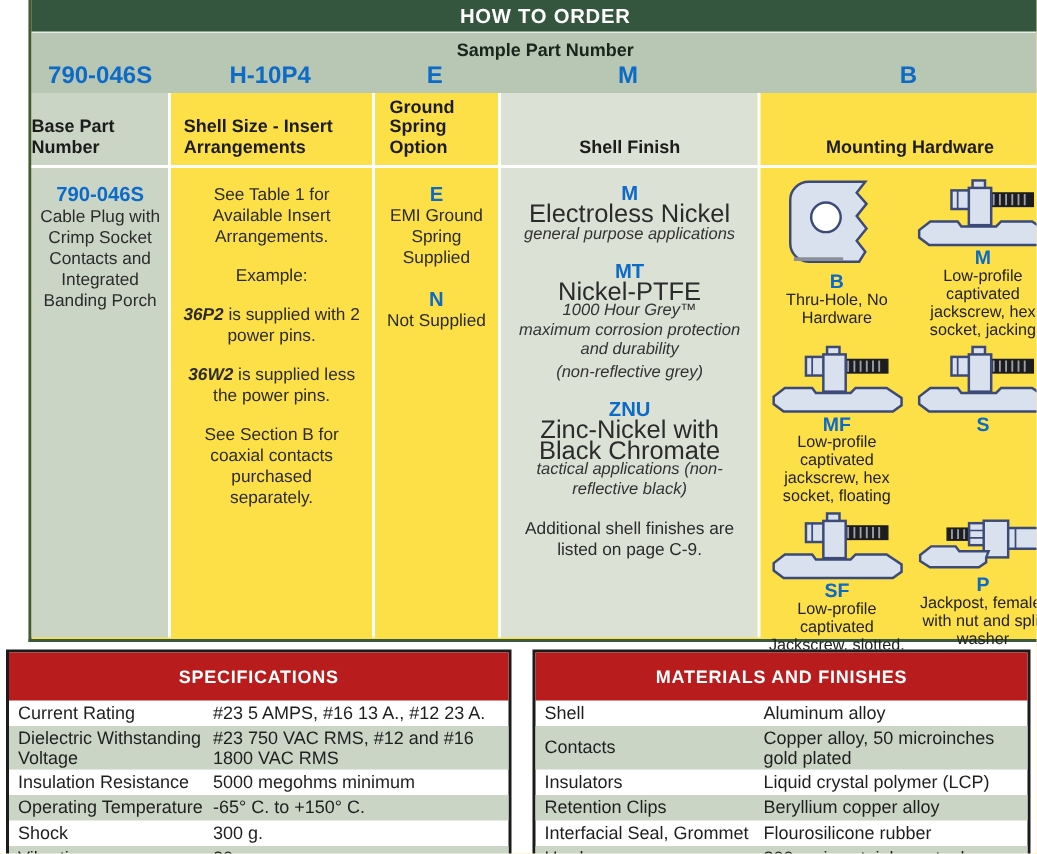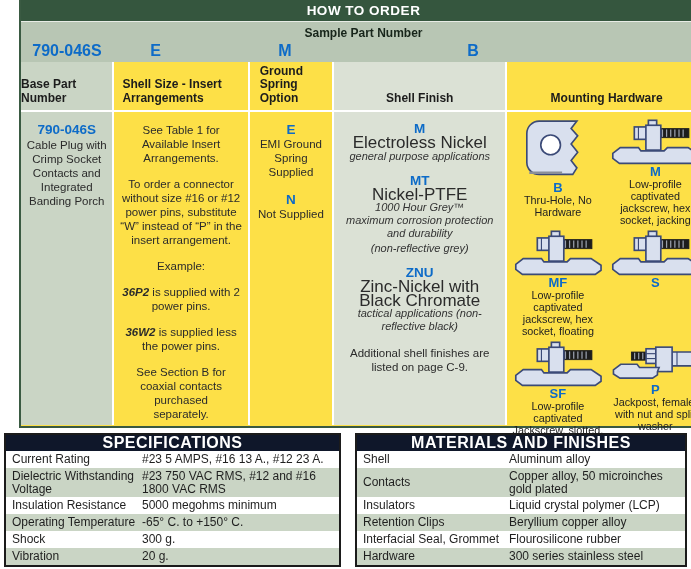--- a/index.html
+++ b/index.html
@@ -79,22 +79,22 @@
   .hw-item .hw-code { color:#0d6bc8; font-weight:bold; font-size:13px; line-height:13px; }
   .hw-item .hw-desc { font-size: 10.8px; line-height: 12px; color:#222; width: 96px; }
   .hw-img { flex: 0 0 auto; }
 
   
   .bottom { position: absolute; top: 433px; left: 4px; width: 683px; display: flex; gap: 14px; }
   .info-table { border: 2px solid #1b1b1b; background:#fff; }
   .spec-table { width: 337px; }
   .mat-table  { width: 332px; }
   .info-hdr {
-    background:#0f172a; color:#fff; font-weight:bold; font-size:16px;
-    height: 16px; display:flex; align-items:center; justify-content:center;
+    background:#b91c1c; color:#fff; font-weight:bold; font-size:12px;
+    height: 32px; display:flex; align-items:center; justify-content:center;
     letter-spacing:.5px;
   }
   .info-row { display:flex; align-items:center; min-height:17px; font-size:12px; line-height:12.5px; }
   .info-row.alt { background:#cad5c5; }
   .info-row .lab { padding: 2px 4px 2px 6px; color:#1f1f1f; }
   .info-row .val { padding: 2px 4px 2px 2px; color:#1f1f1f; flex:1; }
   .spec-table .lab { width: 134px; }
   .mat-table .lab  { width: 150px; }
 
   svg .fill { fill:#d9e0ee; stroke:#3b4a77; stroke-width:2; }
@@ -112,20 +112,21 @@
     <div class="title-bar">
       <span>HOW TO ORDER</span>
     </div>
 
     <div class="sample-row">
       <span>Sample Part Number</span>
     </div>
 
     <div class="codes-row">
       <div class="code-cell c1w">790-046S</div>
+      <div class="code-cell c2w">H-10P4</div>
       <div class="code-cell c3w">E</div>
       <div class="code-cell c4w">M</div>
       <div class="code-cell c5w">B</div>
     </div>
 
     <div class="hdr-row">
       <div class="hdr-cell c1w bg-g1">Base Part Number</div>
       <div class="hdr-cell c2w vline" style="padding-left:8px;padding-right:8px;">Shell Size - Insert Arrangements</div>
       <div class="hdr-cell c3w vline" style="padding-left:10px;padding-right:10px;">Ground Spring Option</div>
       <div class="hdr-cell c4w bg-g4 vline">Shell Finish</div>
@@ -134,21 +135,20 @@
 
     <div class="content-row">
 
       <div class="cell c1w bg-g1 tline pad-top" style="padding-left:3px;padding-right:3px;">
         <div class="blue-code col1-code">790-046S</div>
         <div>Cable Plug with Crimp Socket Contacts and Integrated Banding Porch</div>
       </div>
 
       <div class="cell c2w tline pad-top vline" style="padding-left:5px;padding-right:5px;">
         <div class="para">See Table 1 for Available Insert Arrangements.</div>
-        <div class="para">To order a connector without size #16 or #12 power pins, substitute “W” instead of “P” in the insert arrangement.</div>
         <div class="para">Example:</div>
         <div class="para"><span class="bi">36P2</span><span> is supplied with 2 power pins.</span></div>
         <div class="para"><span class="bi">36W2</span><span> is supplied less the power pins.</span></div>
         <div style="padding:0 8px;">See Section B for coaxial contacts purchased separately.</div>
       </div>
 
       <div class="cell c3w tline pad-top vline" style="padding-left:2px;padding-right:2px;">
         <div class="gs-opt">
           <div class="blue-code gs-code">E</div>
           <div>EMI Ground Spring Supplied</div>

